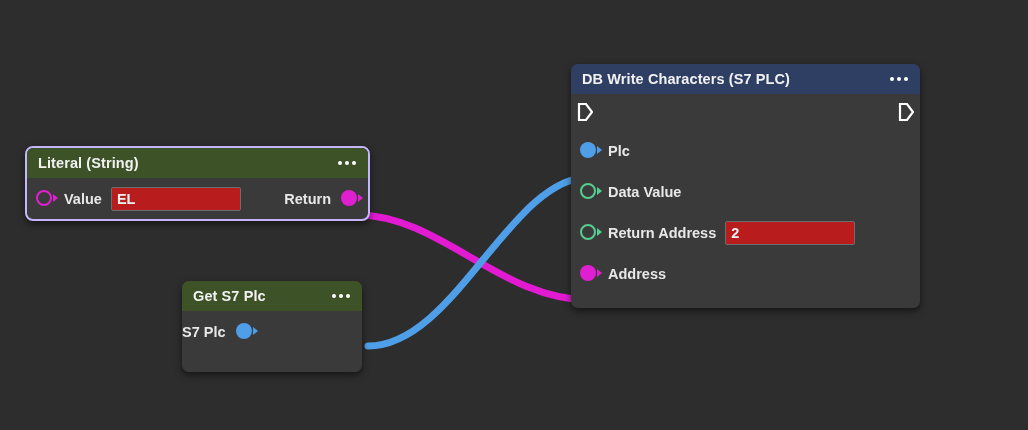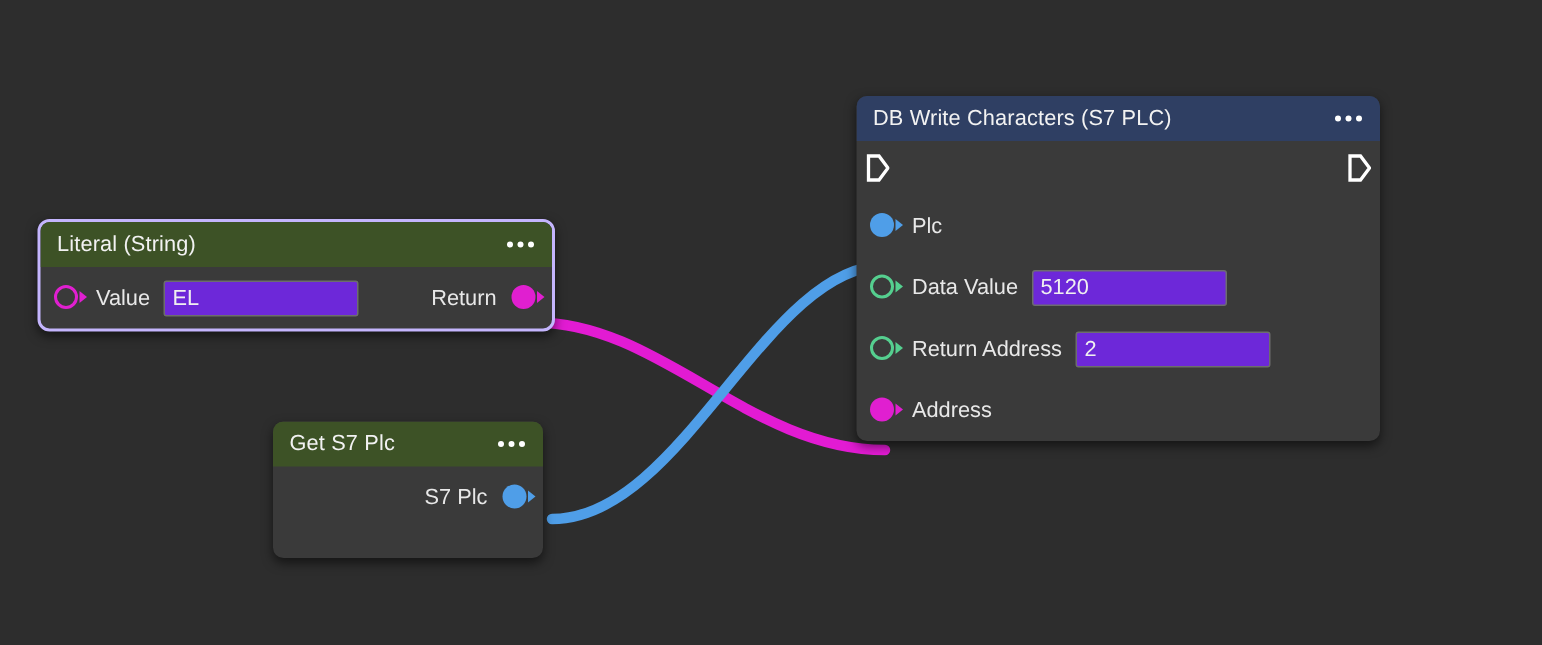--- a/index.html
+++ b/index.html
@@ -24,20 +24,21 @@
     pointer-events: none;
   }
 
   .node {
     position: absolute;
     background: #3a3a3a;
     border-radius: 7px;
     box-shadow: 0 3px 7px rgba(0,0,0,0.55);
     box-sizing: border-box;
     overflow: hidden;
+    font-weight: bold;
   }
   .node.selected {
     border: 2px solid #c4b5fd;
     border-radius: 8px;
   }
 
   .node-header {
     height: 30px;
     display: flex;
     align-items: center;
@@ -89,21 +90,21 @@
 
   
   .row {
     position: relative;
     display: flex;
     align-items: center;
     height: 41px;
     padding-left: 9px;
   }
   .row.out {
-    justify-content: flex-end;
+    justify-content: flex-start;
     padding-left: 0;
     padding-right: 9px;
   }
 
   .pin {
     position: relative;
     width: 18px;
     height: 18px;
     flex: 0 0 auto;
     margin-right: 10px;
@@ -132,21 +133,21 @@
   .pin-hollow .disc { background: transparent; border: 2px solid currentColor; }
 
   .row-label {
     color: #e8e8e8;
     font-size: 14.5px;
     white-space: nowrap;
   }
 
   .field {
     margin-left: 9px;
-    background: #6d28d9;
+    background: #b91c1c;
     border: 1px solid #6d6d6d;
     border-radius: 2px;
     height: 24px;
     display: flex;
     align-items: center;
     padding: 0 5px;
     box-sizing: border-box;
     color: #f0f0f0;
     font-size: 14.5px;
     font-family: "Liberation Sans", sans-serif;
@@ -211,21 +212,21 @@
 
   <div class="node" style="left:571px; top:64px; width:349px;">
     <div class="node-header hdr-blue">
       <span class="node-title">DB Write Characters (S7 PLC)</span>
       <span class="dots">
           <i></i>
           <i></i>
           <i></i>
         </span>
     </div>
-    <div class="node-body" style="text-align:right;">
+    <div class="node-body" style="padding-bottom:14px;text-align:right;">
 
       <div class="exec-row">
         <span class="exec-pin left">
           <svg width="16" height="20" viewBox="0 0 16 20">
             <path d="M2 2 L9 2 L15 10 L9 18 L2 18 Z" fill="none" stroke="#ffffff" stroke-width="2.2" stroke-linejoin="miter"></path>
           </svg>
         </span>
         <span class="exec-pin right">
           <svg width="16" height="20" viewBox="0 0 16 20">
             <path d="M2 2 L9 2 L15 10 L9 18 L2 18 Z" fill="none" stroke="#ffffff" stroke-width="2.2" stroke-linejoin="miter"></path>
@@ -240,21 +241,20 @@
         </span>
         <span class="row-label">Plc</span>
       </div>
 
       <div class="row">
         <span class="pin pin-hollow" style="color:#55cf8f;">
           <span class="disc"></span>
             <span class="arrow"></span>
         </span>
         <span class="row-label">Data Value</span>
-        <span class="field" style="width:130px;">5120</span>
       </div>
 
       <div class="row">
         <span class="pin pin-hollow" style="color:#55cf8f;">
           <span class="disc"></span>
             <span class="arrow"></span>
         </span>
         <span class="row-label">Return Address</span>
         <span class="field" style="width:130px;">2</span>
       </div>

